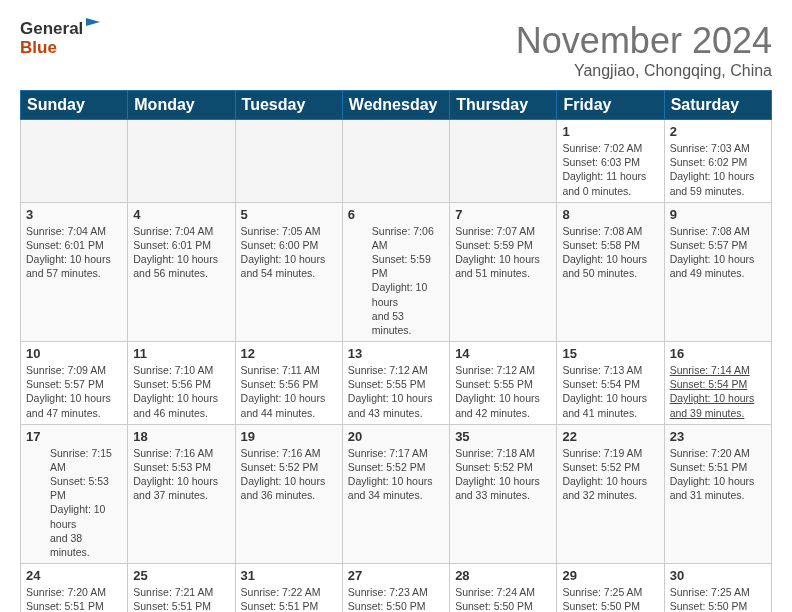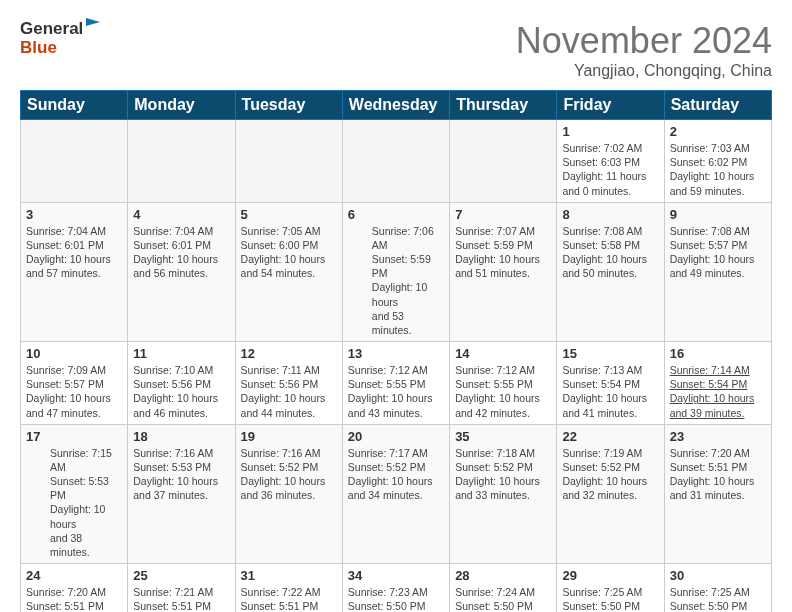--- a/index.html
+++ b/index.html
@@ -303,21 +303,21 @@
 and 29 minutes.</div>
         </td>
         <td>
           <span class="day-number">31</span>
           <div class="day-info" style="white-space: pre-line;">Sunrise: 7:22 AM
 Sunset: 5:51 PM
 Daylight: 10 hours
 and 28 minutes.</div>
         </td>
         <td>
-          <span class="day-number">34</span>
+          <span class="day-number">27</span>
           <div class="day-info" style="white-space: pre-line;">Sunrise: 7:23 AM
 Sunset: 5:50 PM
 Daylight: 10 hours
 and 27 minutes.</div>
         </td>
         <td>
           <span class="day-number">28</span>
           <div class="day-info" style="white-space: pre-line;">Sunrise: 7:24 AM
 Sunset: 5:50 PM
 Daylight: 10 hours

